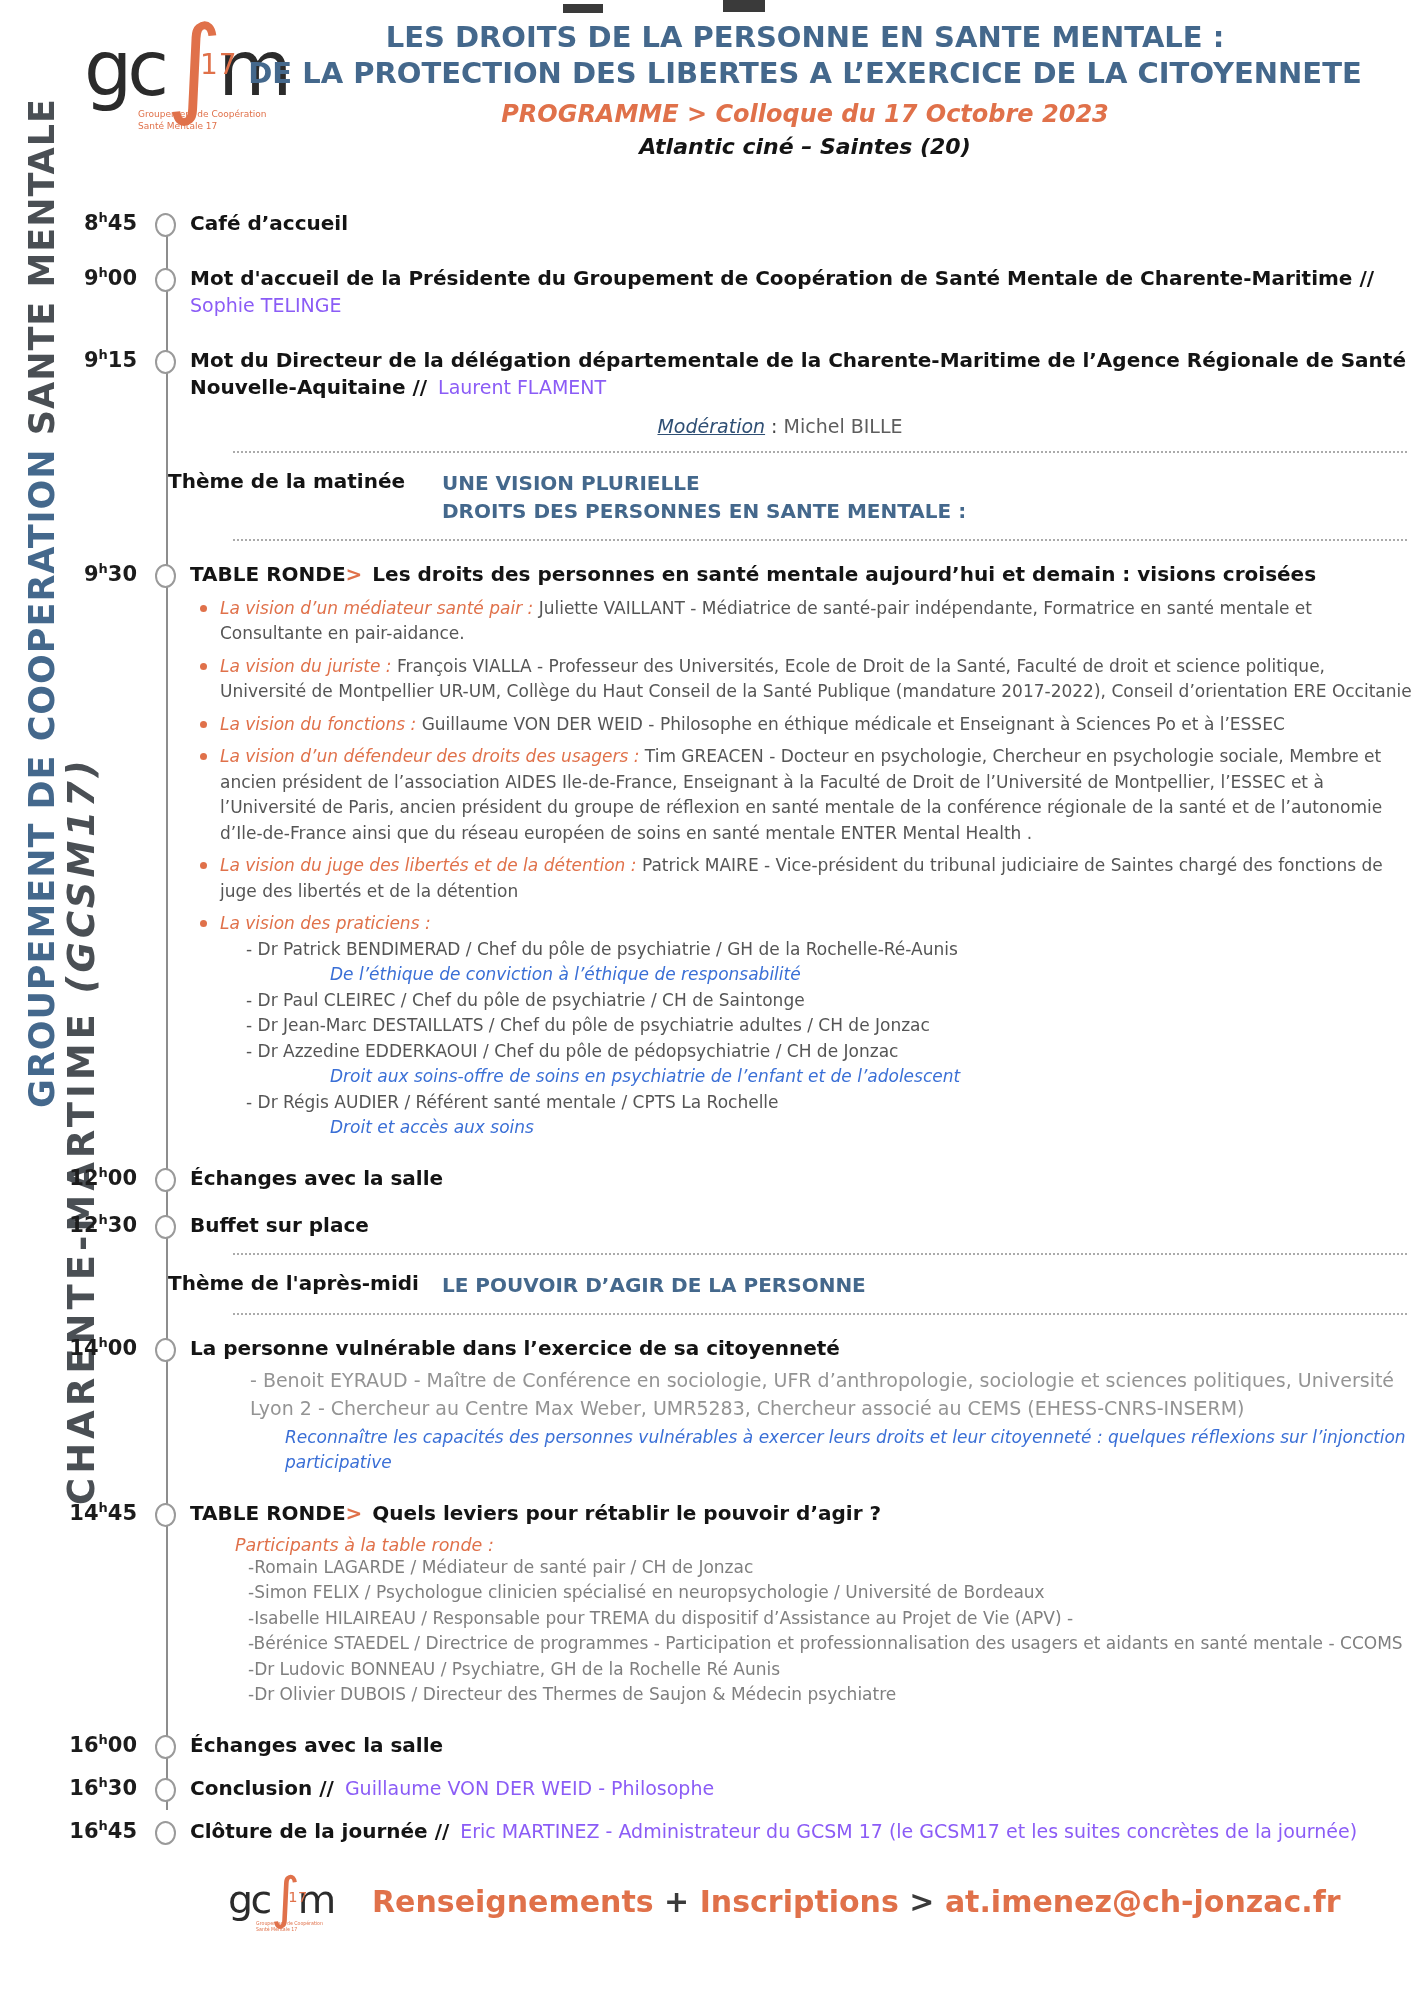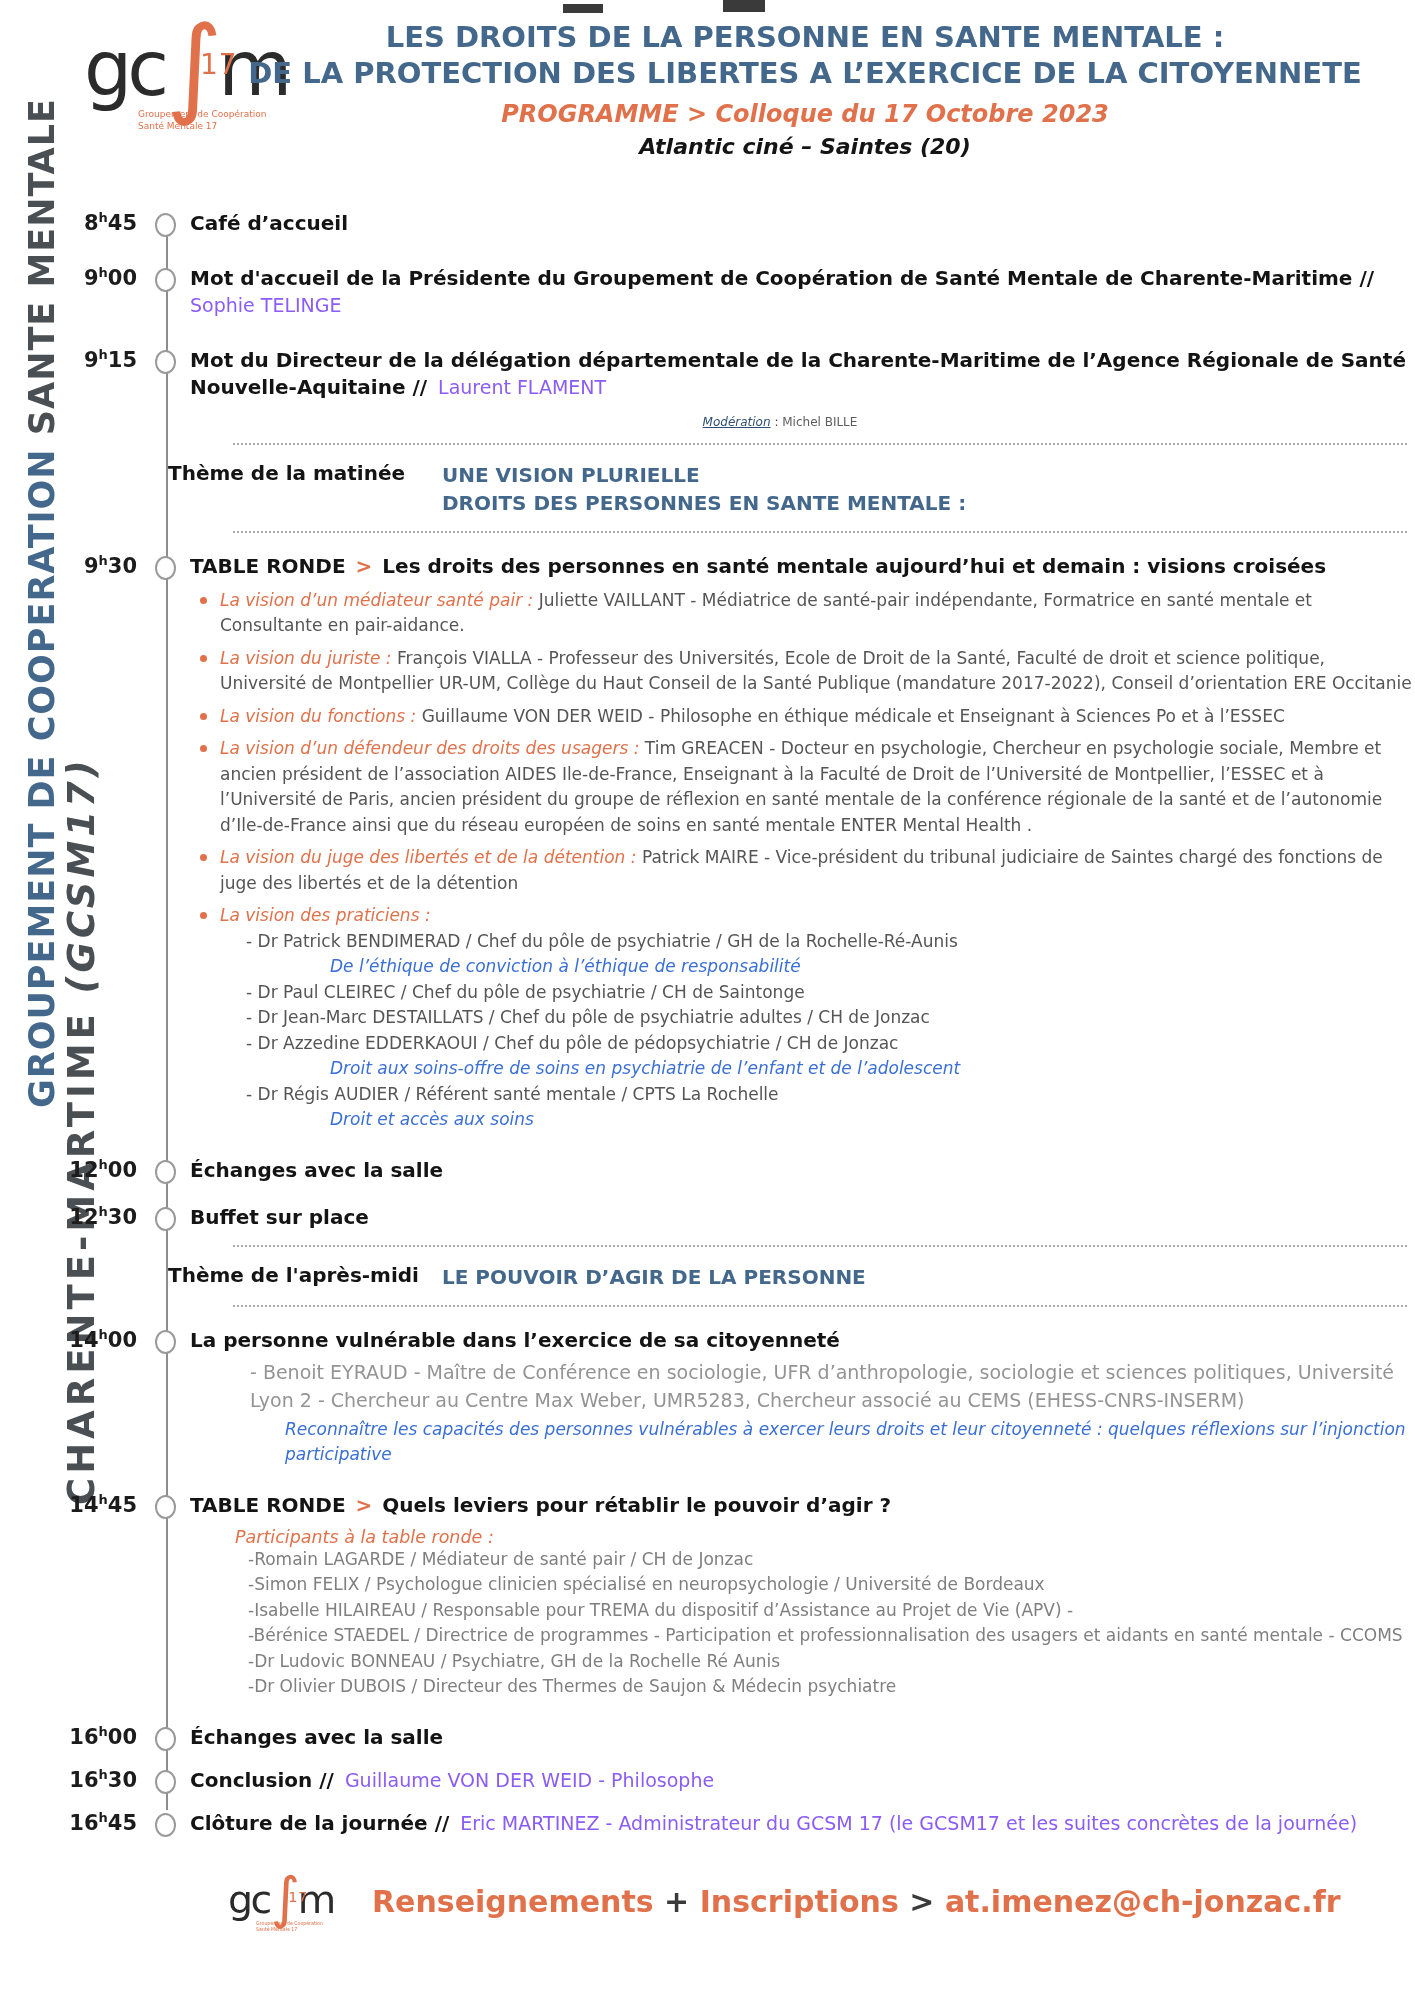--- a/index.html
+++ b/index.html
@@ -43,29 +43,29 @@
 
   .sched{position:absolute;left:0;top:198px;width:1415px;}
   .row{display:flex;align-items:flex-start;}
   .tcell{flex:none;width:137px;text-align:right;font-size:21px;font-weight:bold;color:#1c1c1c;padding-top:1px;}
   .hsup{font-size:13px;line-height:0;}
   .mcell{flex:none;width:53px;position:relative;height:26px;}
   .dot{position:absolute;left:18px;top:3px;width:17px;height:20px;border:2px solid #9a9a9a;border-radius:50%;background:#fff;}
   .ccell{flex:1;}
 
   .stitle{font-size:20px;font-weight:bold;color:#141414;line-height:1.35;}
-  .kind{margin-right:10px;}
+  .kind{}
   .arrow{color:#e0714a;margin-right:10px;}
   .speaker,.speaker-inline{font-size:19px;font-weight:normal;color:#8b5cf6;line-height:1.4;}
   .speaker-inline{margin-left:4px;}
 
   .mt12{margin-top:12px;} .mt16{margin-top:16px;} .mt20{margin-top:20px;}
   .mt24{margin-top:24px;} .mt28{margin-top:28px;}
 
-  .moderation{margin:14px 0 0 190px;width:1180px;text-align:center;font-size:12px;}
+  .moderation{margin:14px 0 0 190px;width:1180px;text-align:center;font-size:19px;}
   .mod-label{font-style:italic;color:#2f4f74;text-decoration:underline;}
   .mod-colon{color:#444;}
   .mod-name{color:#5d5d5d;}
 
   .divider{border-top:2px dotted #ababab;margin:14px 8px 0 233px;height:0;}
 
   .theme{display:flex;margin:16px 0 0 168px;}
   .theme-label{flex:none;width:274px;font-size:20px;font-weight:bold;color:#141414;}
   .theme-title{flex:1;font-size:20px;font-weight:bold;color:#44688c;line-height:1.4;}
 

